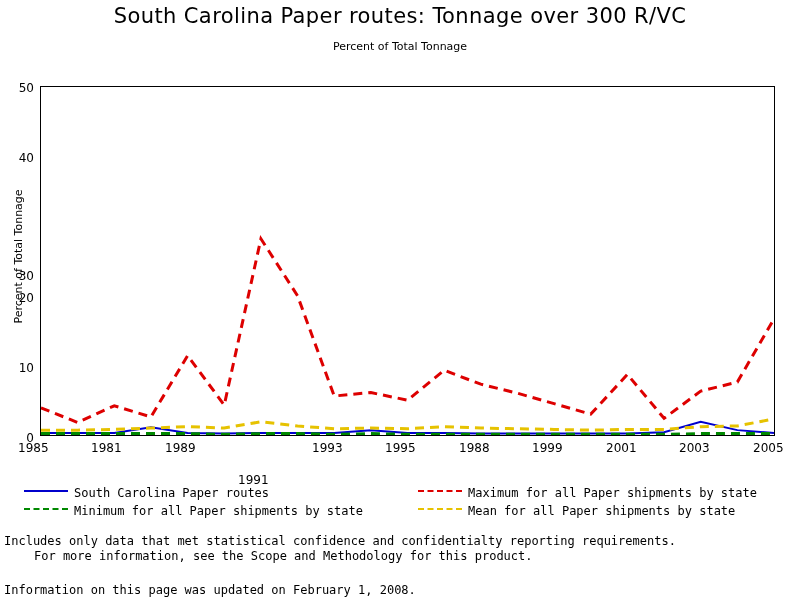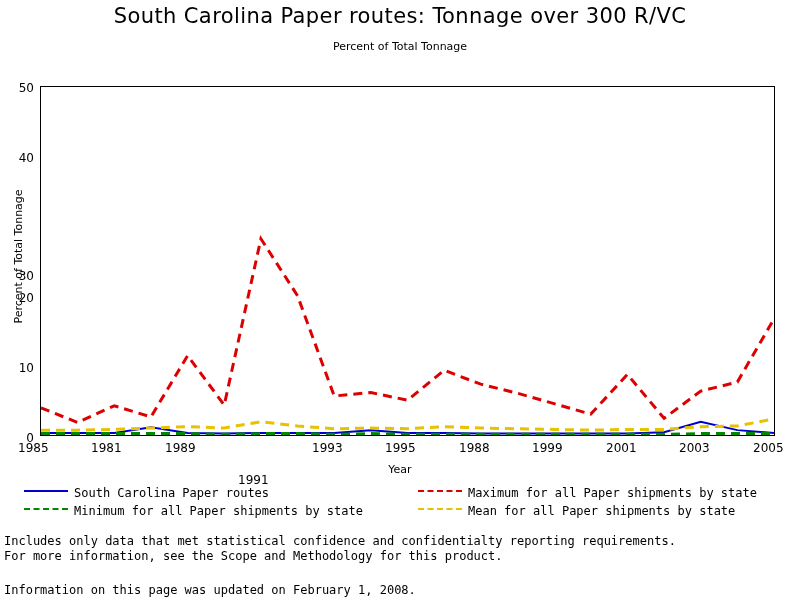--- a/index.html
+++ b/index.html
@@ -112,34 +112,33 @@
   }
   .footnote {
     position: absolute;
     left: 4px;
     font-family: "DejaVu Sans Mono", monospace;
     font-size: 12px;
     white-space: pre;
     line-height: 15px;
   }
   #fn1 { top: 534px; }
-  #fn2 { top: 549px; }
+  #fn2 { top: 549px; margin-left: 30px; }
   #fn3 { top: 583px; }
   svg { display: block; }
 </style>
 </head>
 <body>
 
 <div id="root">
 
   <div class="title">South Carolina Paper routes: Tonnage over 300 R/VC</div>
   <div class="subtitle">Percent of Total Tonnage</div>
 
   <div class="ylabel">Percent of Total Tonnage</div>
-  <div class="xlabel">Year</div>
 
   <div class="ytick" style="top:81px;">50</div>
   <div class="ytick" style="top:151px;">40</div>
   <div class="ytick" style="top:221px;margin-top:48px;">30</div>
   <div class="ytick" style="top:291px;">20</div>
   <div class="ytick" style="top:361px;">10</div>
   <div class="ytick" style="top:431px;">0</div>
 
   <div class="xtick" style="left:18px;">1985</div>
   <div class="xtick" style="left:91px;">1981</div>

